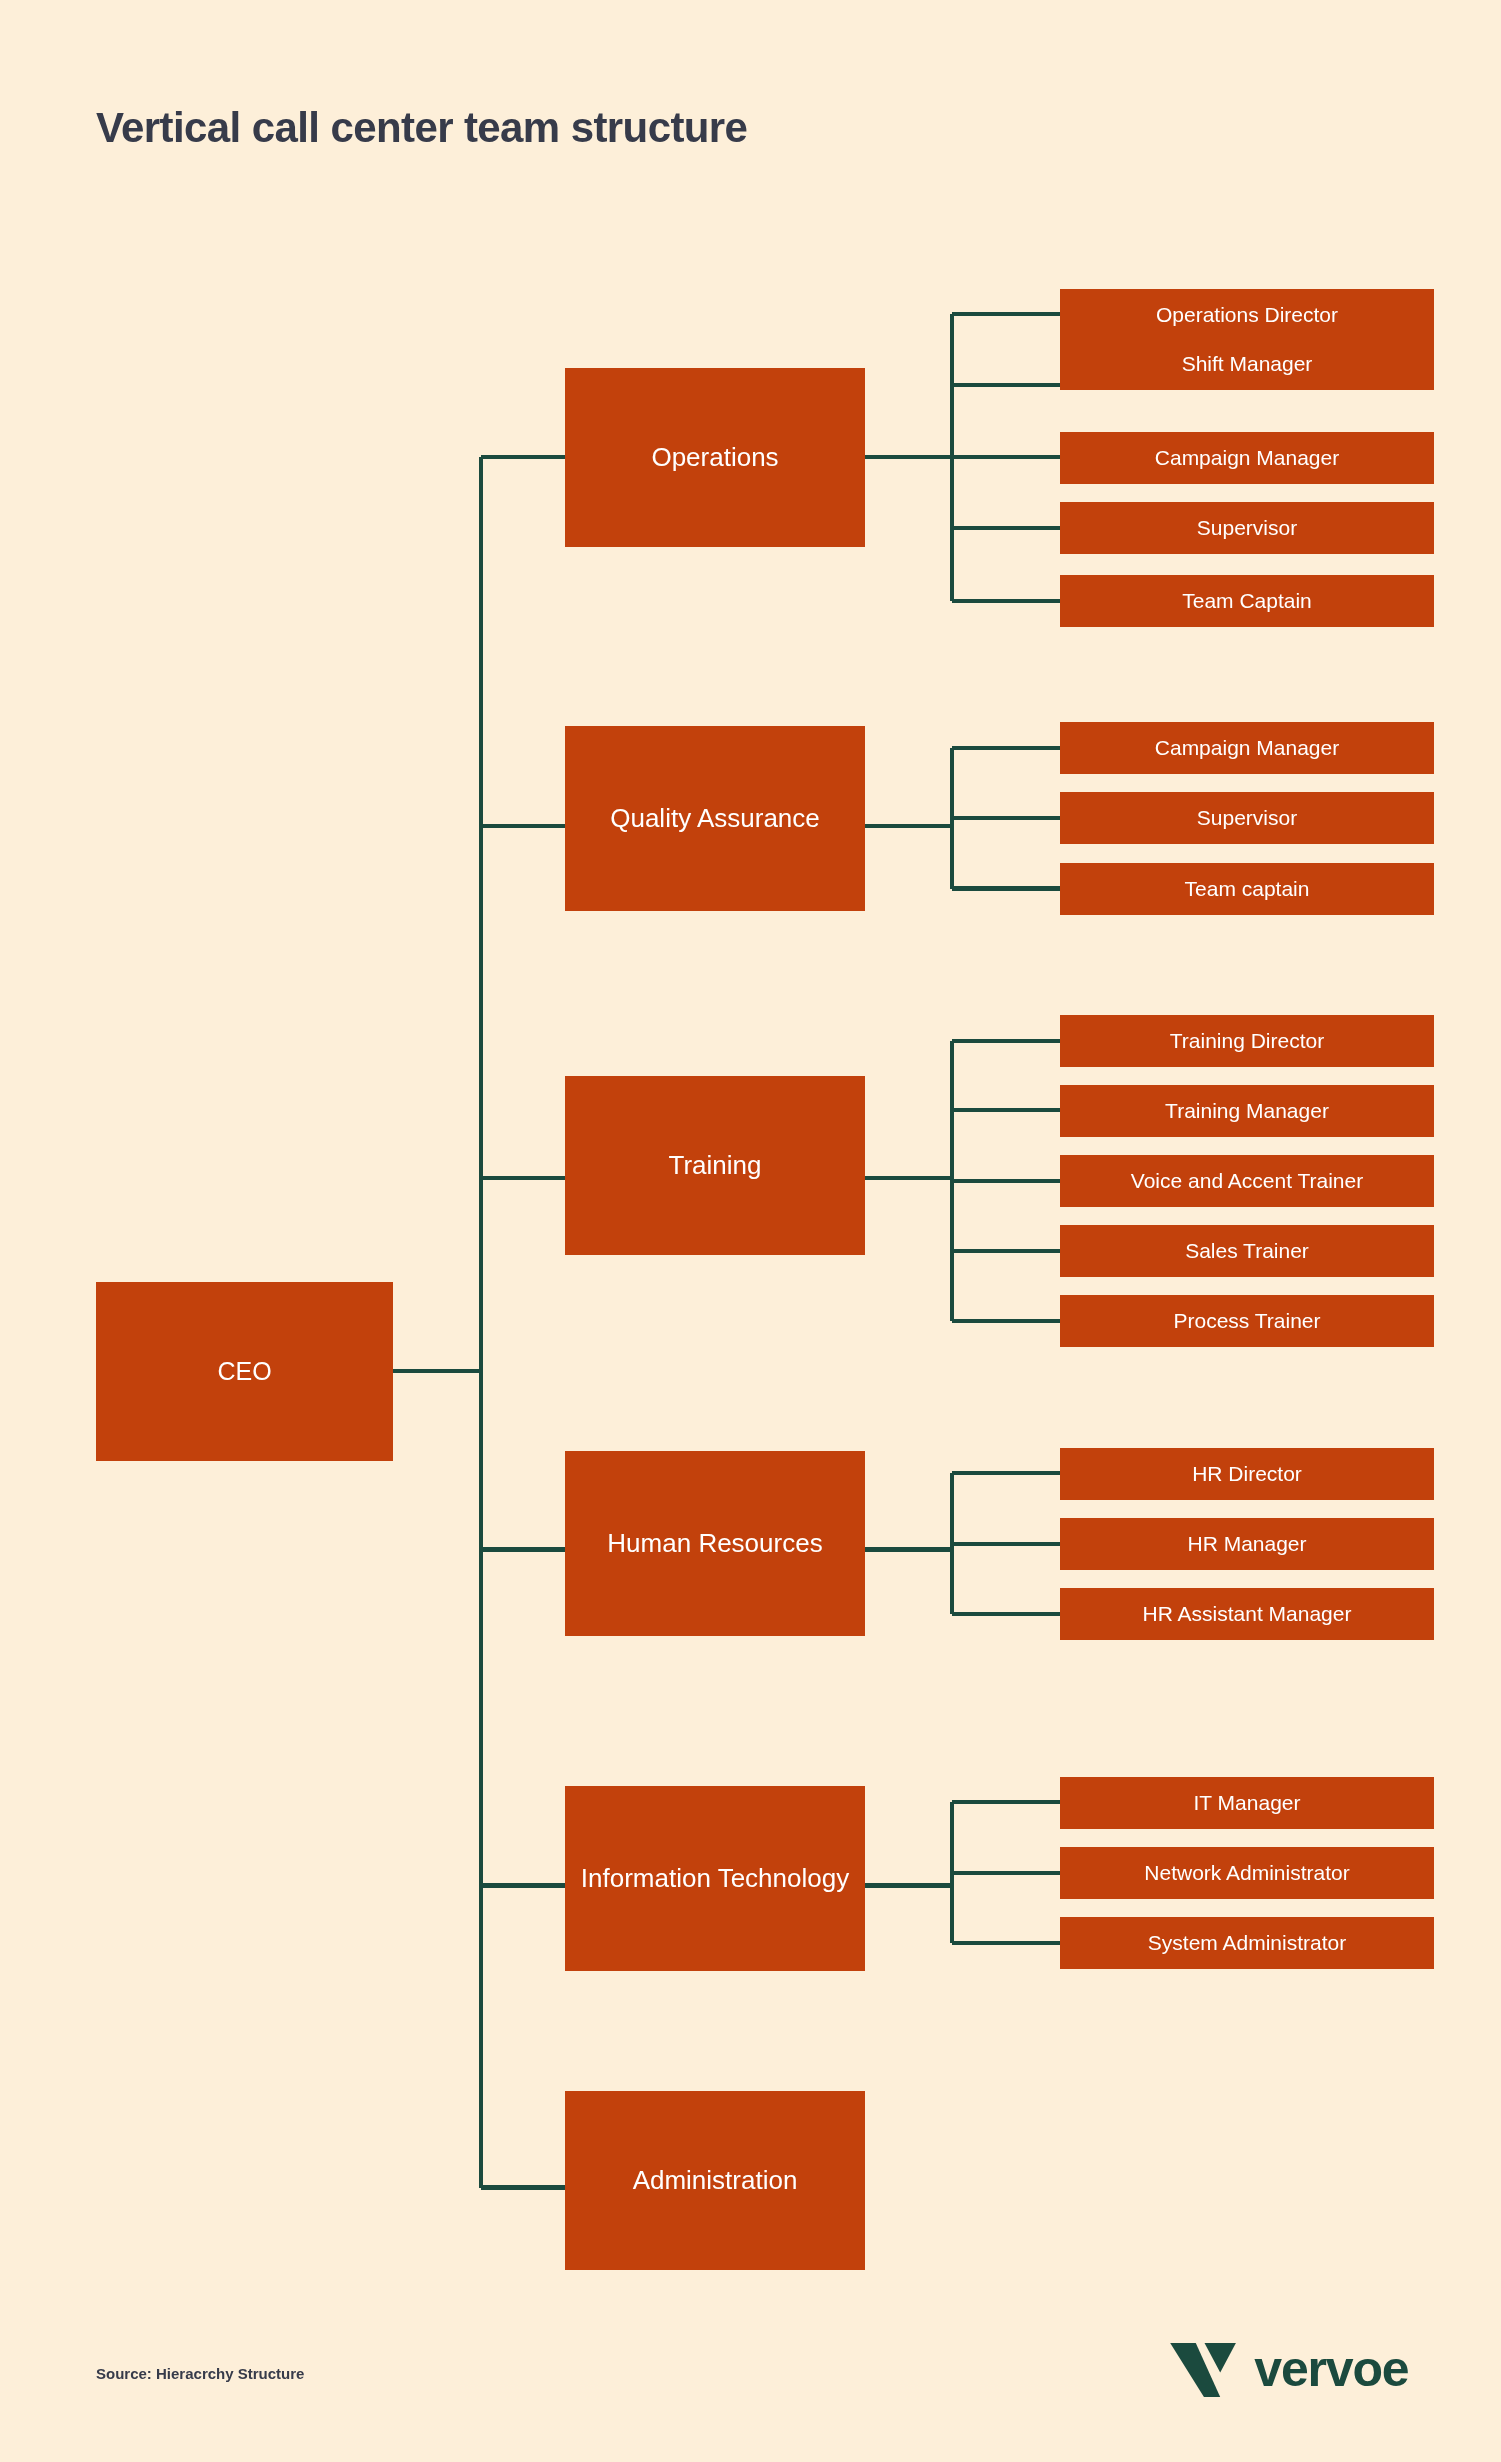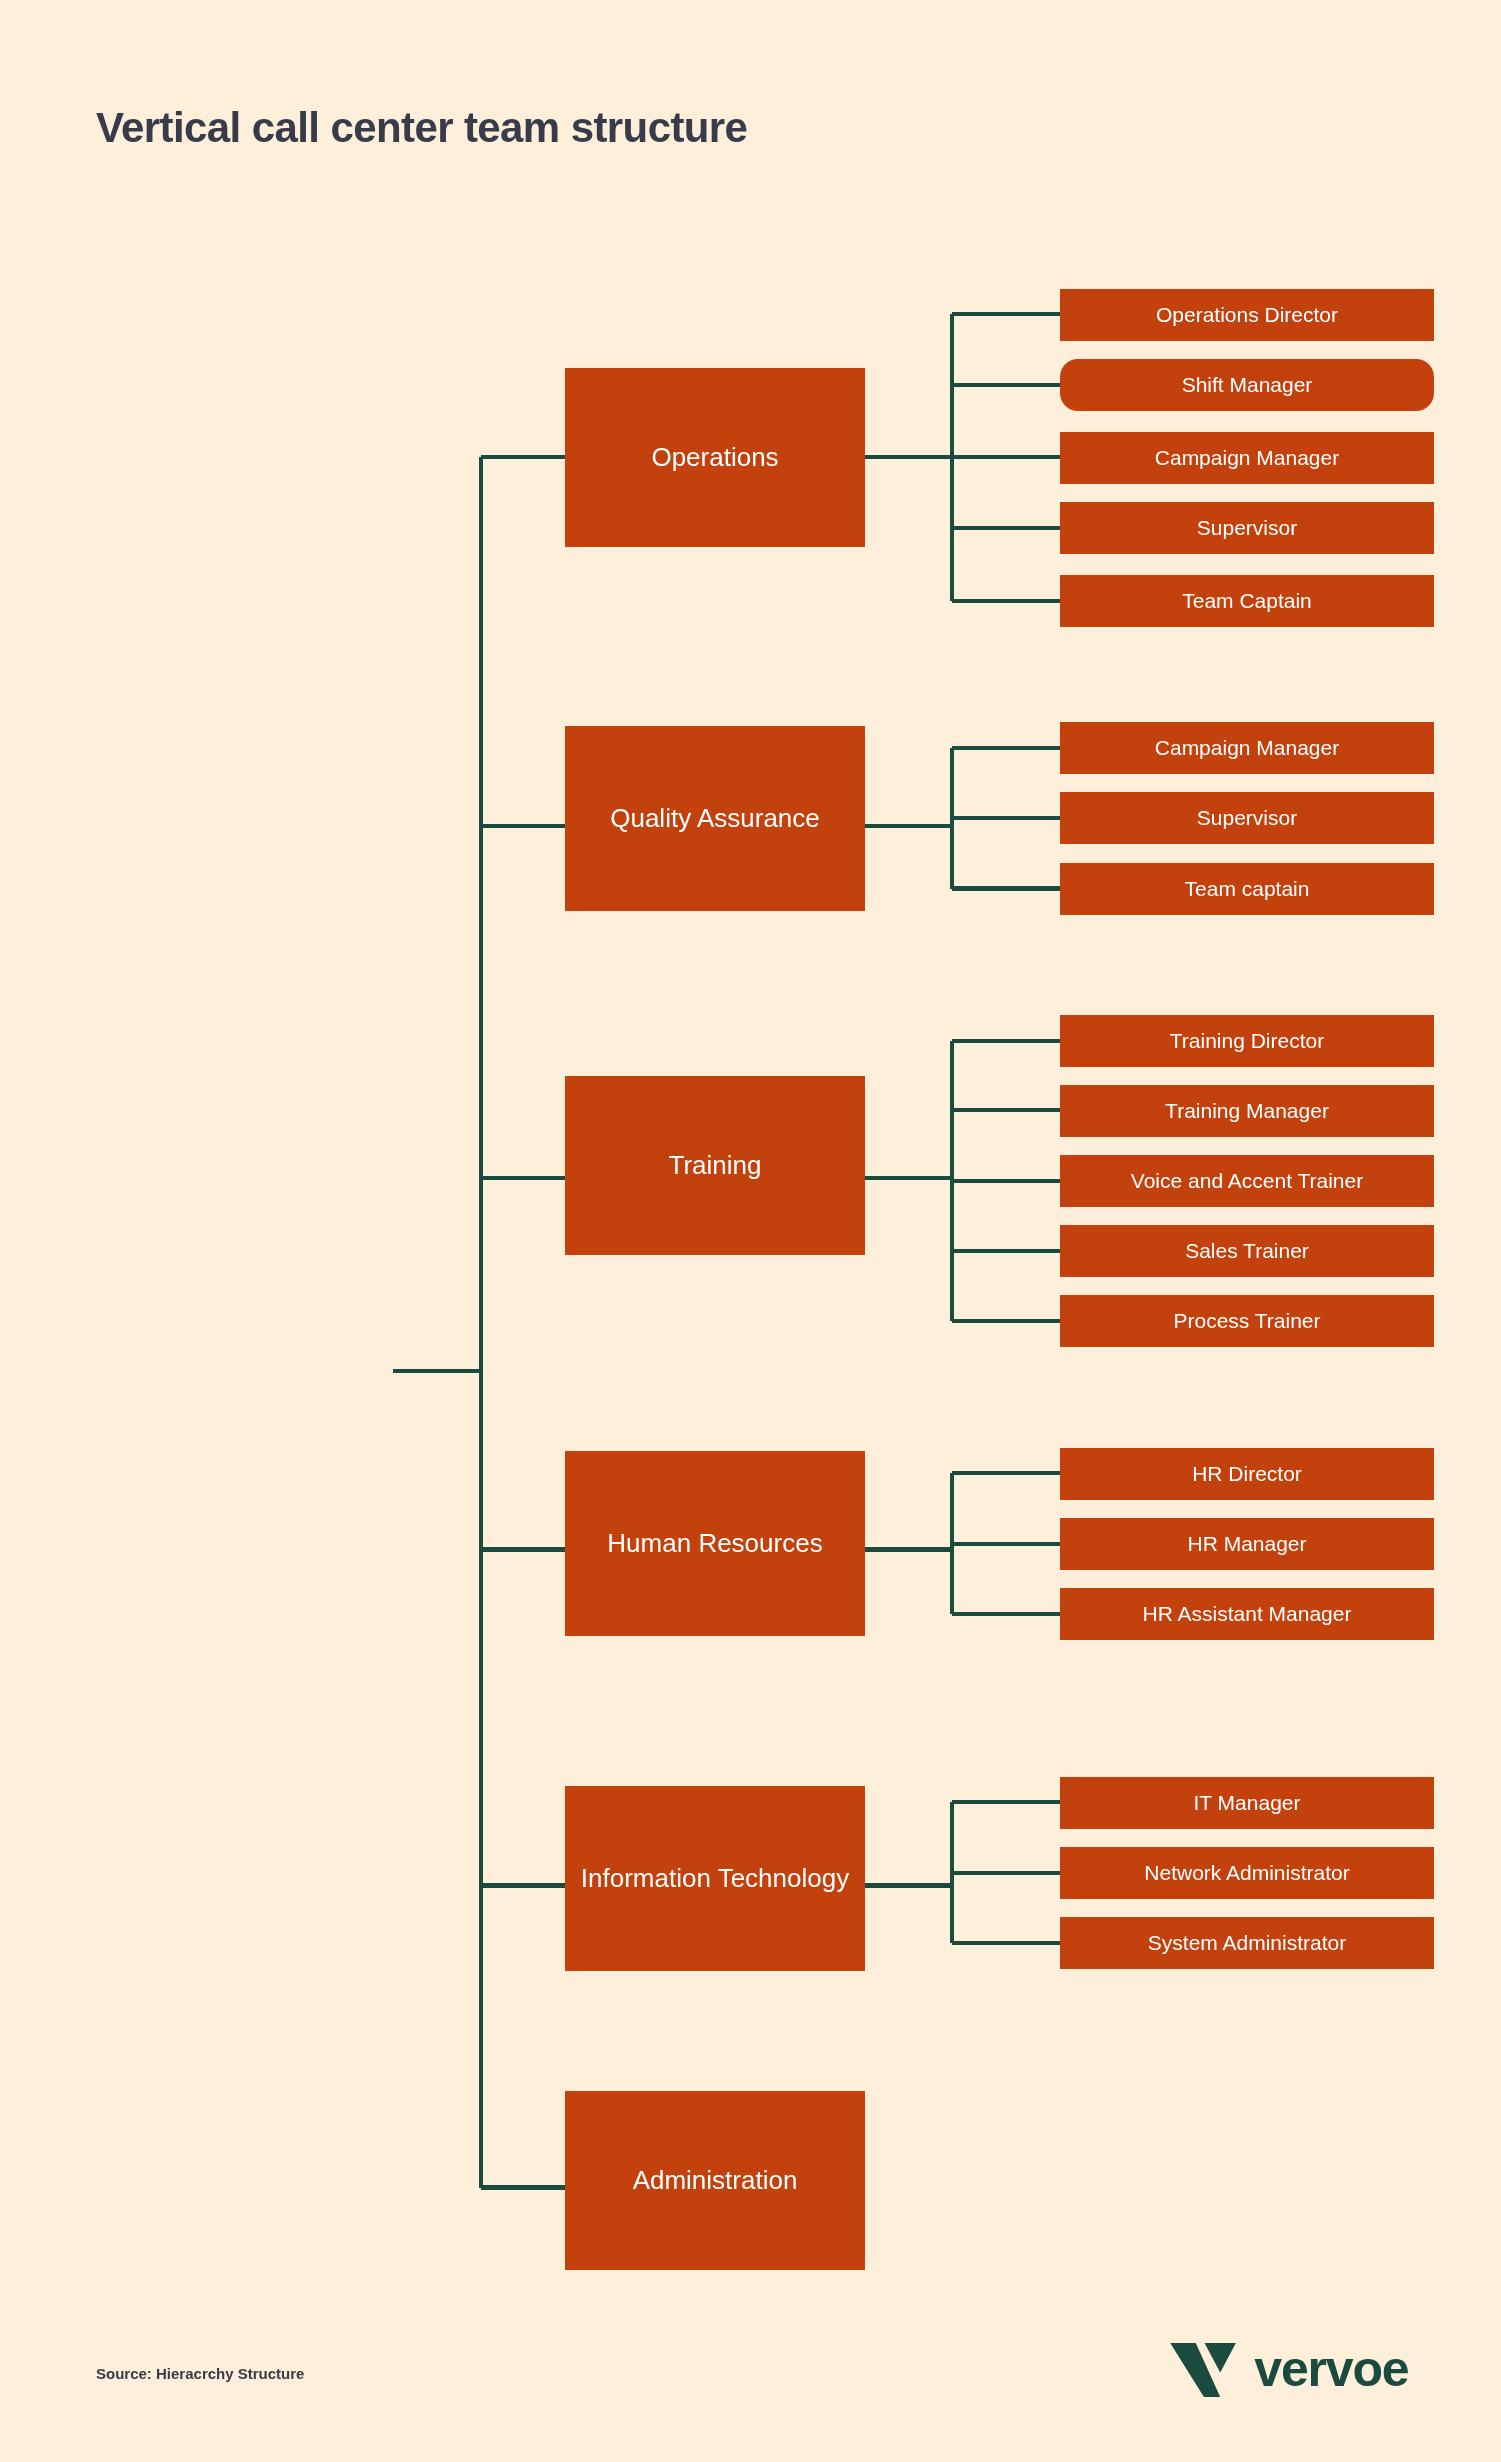--- a/index.html
+++ b/index.html
@@ -108,24 +108,25 @@
       <path d="M1622 2752 H1808"></path>
 
       <path d="M1475 3215 H1622"></path>
       <path d="M1622 3073 V3313"></path>
       <path d="M1622 3073 H1808"></path>
       <path d="M1622 3193 H1808"></path>
       <path d="M1622 3313 H1808"></path>
     </g>
   </svg>
 
+  <div class="node root">CEO</div>
 
   <div class="node branch" style="top:368px;height:179px;">Operations</div>
   <div class="node leaf" style="top:289px;">Operations Director</div>
-  <div class="node leaf" style="top:359px;border-radius:18px;">Shift Manager</div>
+  <div class="node leaf" style="top:338px;">Shift Manager</div>
   <div class="node leaf" style="top:432px;">Campaign Manager</div>
   <div class="node leaf" style="top:502px;">Supervisor</div>
   <div class="node leaf" style="top:575px;">Team Captain</div>
 
   <div class="node branch" style="top:726px;height:185px;">Quality Assurance</div>
   <div class="node leaf" style="top:722px;">Campaign Manager</div>
   <div class="node leaf" style="top:792px;">Supervisor</div>
   <div class="node leaf" style="top:863px;">Team captain</div>
 
   <div class="node branch" style="top:1076px;height:179px;">Training</div>

